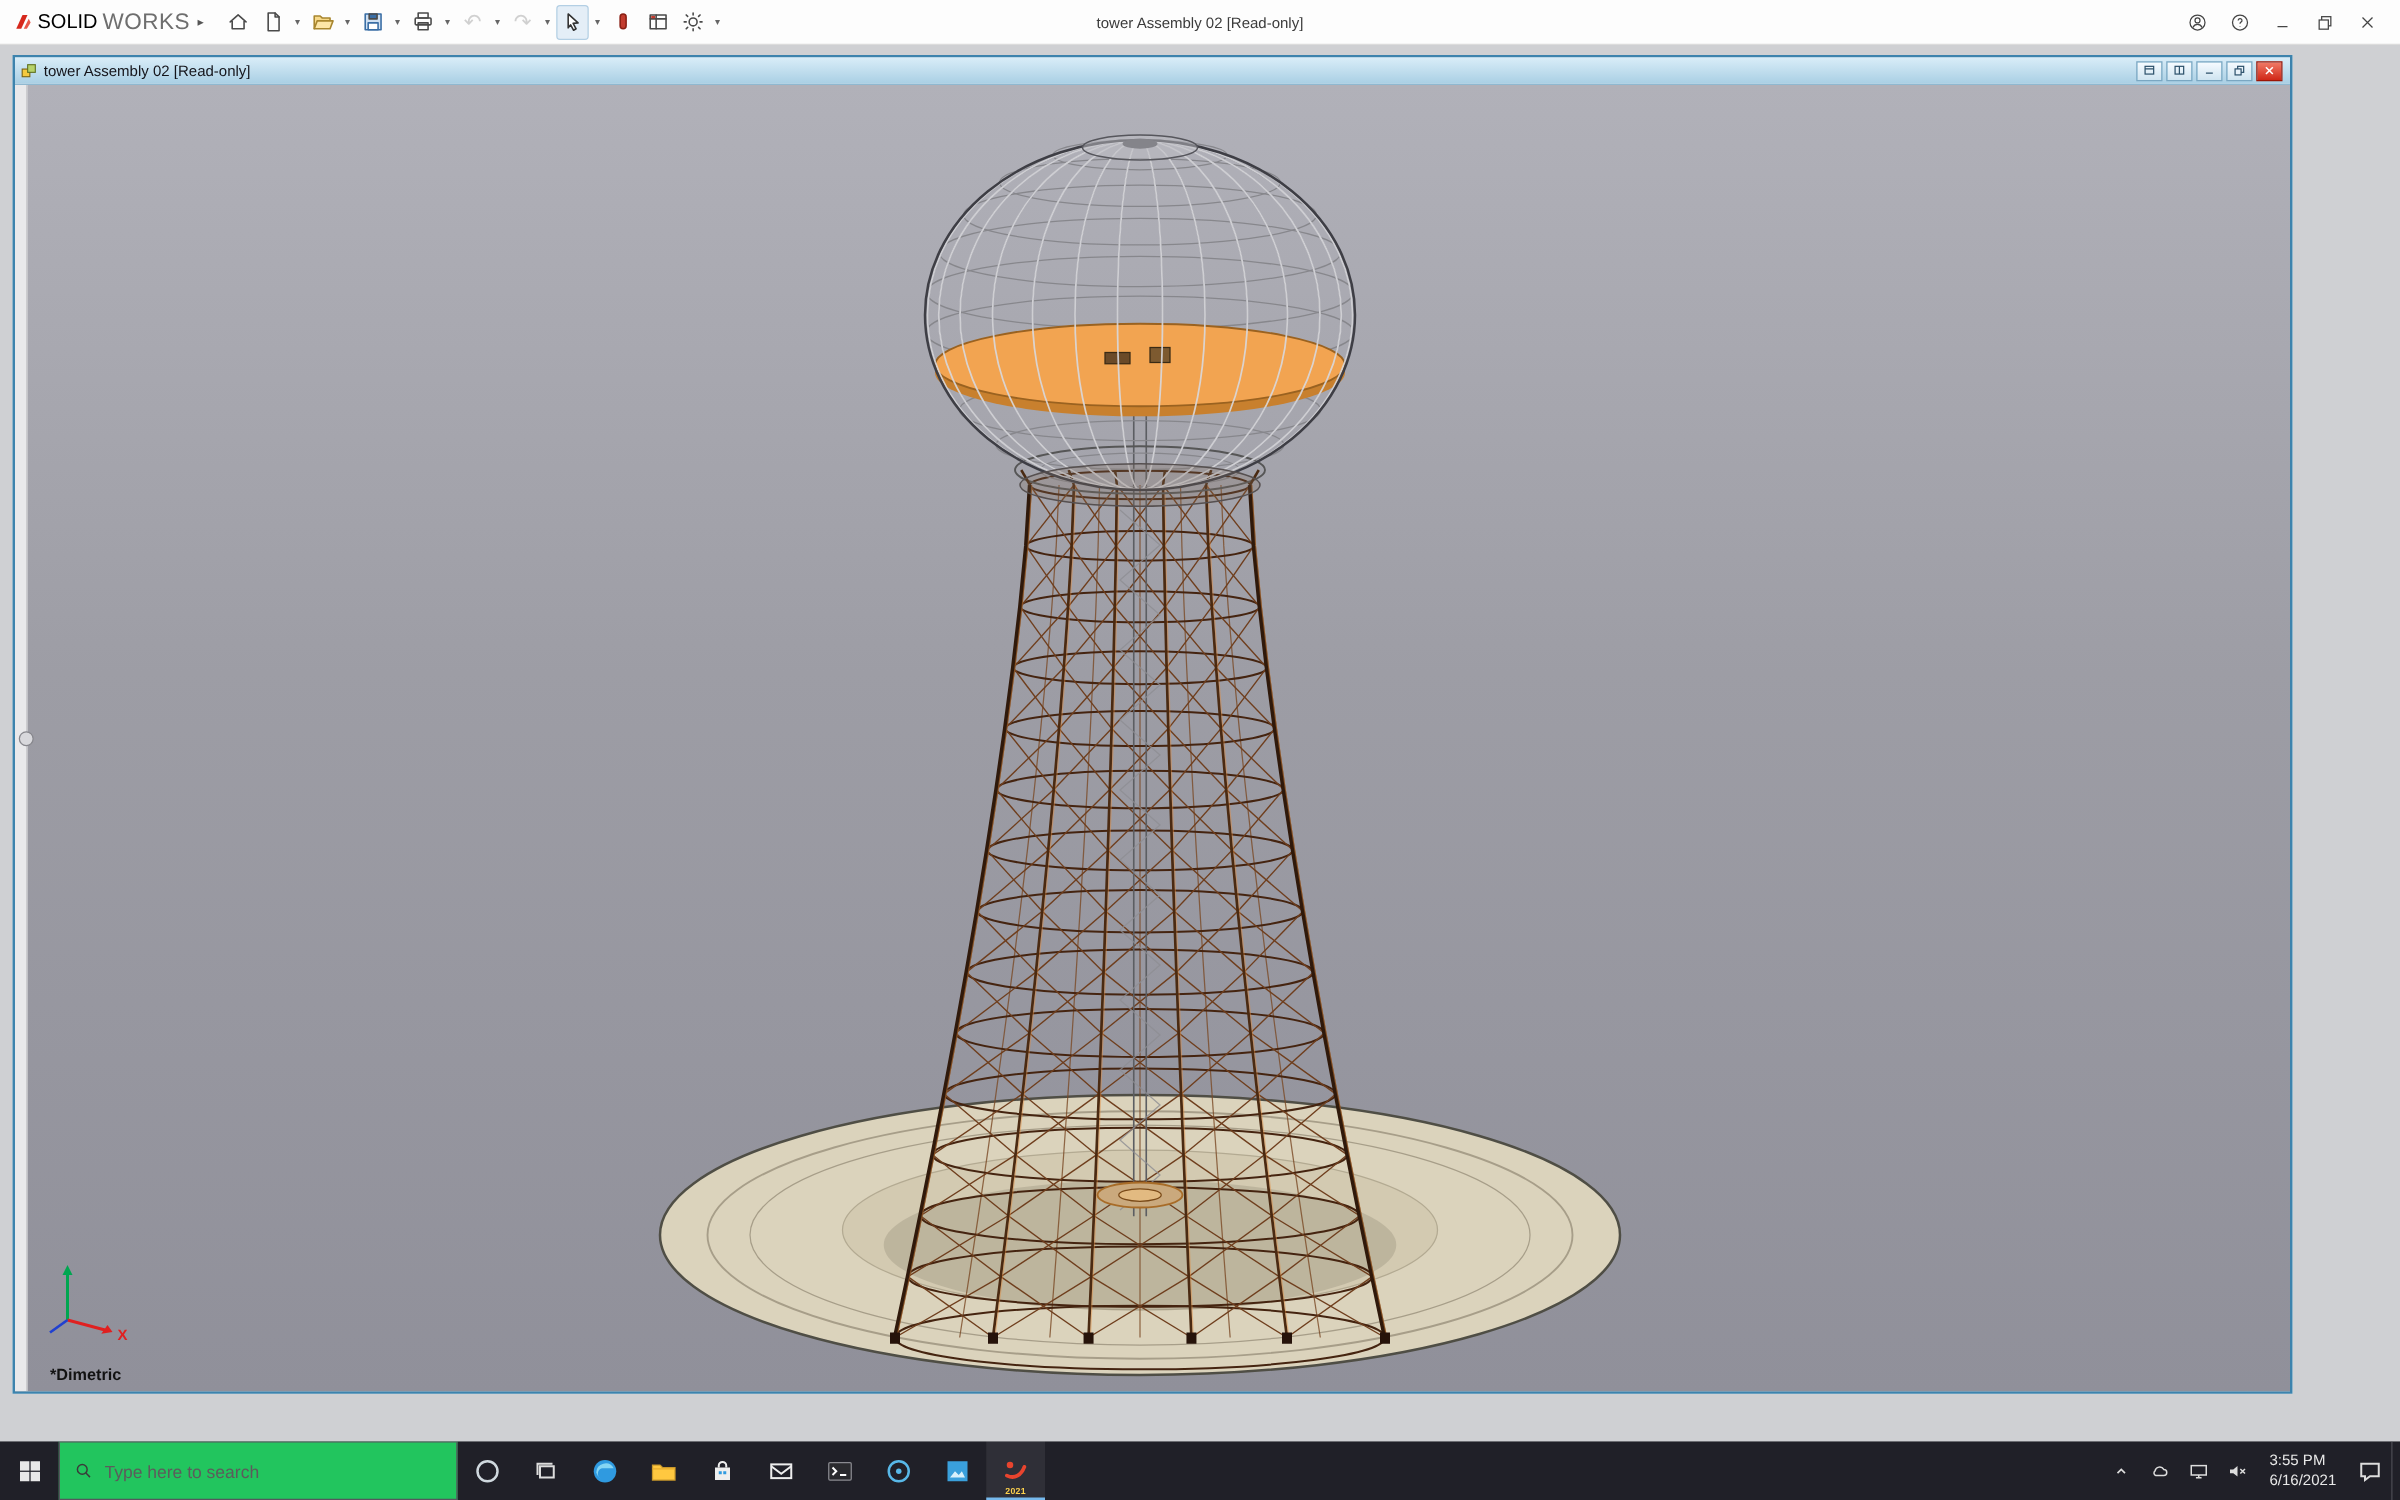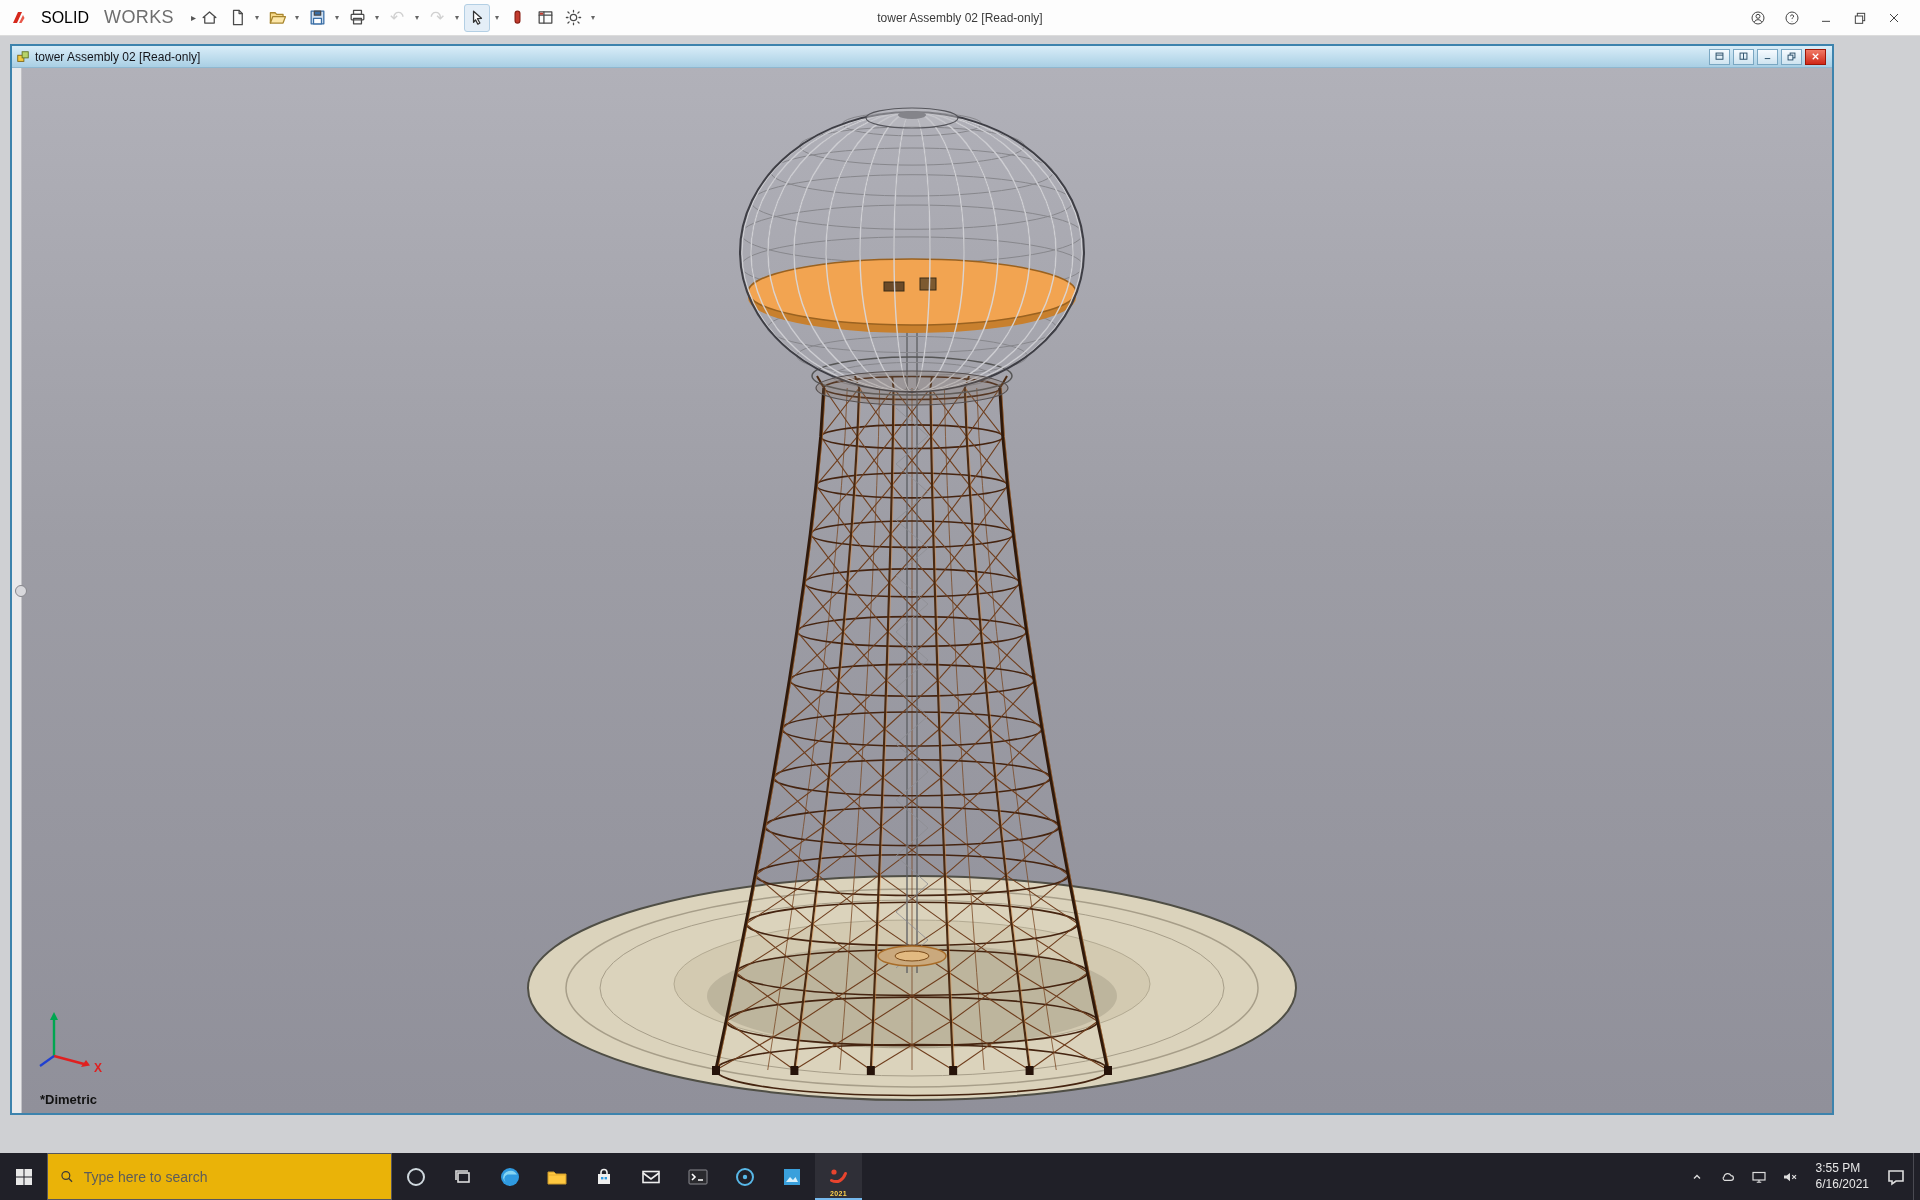--- a/index.html
+++ b/index.html
@@ -1,20 +1,20 @@
 <!DOCTYPE html>
 <html><head>
 <meta charset="utf-8">
 <style>
   *{box-sizing:border-box;margin:0;padding:0}
   html,body{width:1920px;height:1200px;overflow:hidden;font-family:"Liberation Sans",sans-serif;background:#cfd0d3}
 
   
   .topbar{height:36px;background:#fdfdfd;border-bottom:1px solid #dcdcdc;display:flex;align-items:center;padding:0 10px;position:relative}
-  .brand{display:flex;align-items:center;gap:15px;}
+  .brand{display:flex;align-items:center;gap:4px;margin-right:14px}
   .brand .works{color:#6e6e6e;font-size:18px;letter-spacing:.4px}
   .expand{color:#555;font-size:10px;margin-left:2px}
   .tools{display:flex;align-items:center;gap:2px}
   .tb-btn{height:28px;min-width:26px;display:flex;align-items:center;justify-content:center;border-radius:3px;border:1px solid transparent}
   .tb-btn.active{background:#e4eef7;border-color:#b3cfe4}
   .tb-btn.disabled{opacity:.4}
   .caret{font-size:8px;color:#666;width:10px;text-align:center}
   svg.ic{width:19px;height:19px;stroke:#4a4a4a;fill:none;stroke-width:1.6;stroke-linecap:round;stroke-linejoin:round}
   .glyph{font-size:17px;color:#8f8f8f;line-height:1}
   .apptitle{position:absolute;left:50%;transform:translateX(-50%);font-size:12px;color:#3b3b3b;white-space:nowrap}
@@ -36,21 +36,21 @@
   .panel-handle{position:absolute;left:3px;top:50%;transform:translateY(-50%);width:12px;height:12px;border-radius:50%;background:#d8d8dc;border:1px solid #87878d;z-index:4}
   #scene{position:absolute;left:0;top:0;width:100%;height:100%}
   .view-label{position:absolute;left:28px;bottom:6px;font-size:13px;font-weight:bold;color:#121212;z-index:5}
 
   
   .taskbar{height:47px;background:#202028;display:flex;align-items:stretch;color:#e8e8e8}
   .tb-item{width:47px;display:flex;align-items:center;justify-content:center;position:relative;flex:none}
   .tb-item svg{width:24px;height:24px}
   .tb-item.active{box-shadow:inset 0 -2px 0 #76b9ed;background:rgba(255,255,255,.07)}
   .sw-badge{position:absolute;bottom:3px;left:50%;transform:translateX(-50%);font-size:7px;color:#ffd34d;font-weight:bold;letter-spacing:.3px}
-  .search{width:345px;flex:none;background:#eab308;border:1px solid #56565e;display:flex;align-items:center;gap:9px;padding:0 11px}
+  .search{width:319px;flex:none;background:#22c55e;border:1px solid #56565e;display:flex;align-items:center;gap:9px;padding:0 11px}
   .search svg{width:17px;height:17px;stroke:#3a3a3a;fill:none;stroke-width:1.8}
   .search input{border:none;outline:none;background:transparent;font-size:14px;color:#222;width:100%;font-family:"Liberation Sans",sans-serif}
   .search input::placeholder{color:#5c5c5c}
   .tray{margin-left:auto;display:flex;align-items:stretch}
   .tray .tb-item{width:31px}
   .tray .tb-item svg{width:18px;height:18px}
   .clock{display:flex;flex-direction:column;align-items:flex-start;justify-content:center;font-size:12px;line-height:1.3;padding:0 10px;flex:none}
   .show-desktop{width:7px;border-left:1px solid #4a4a52;flex:none}
 </style>
 </head>

